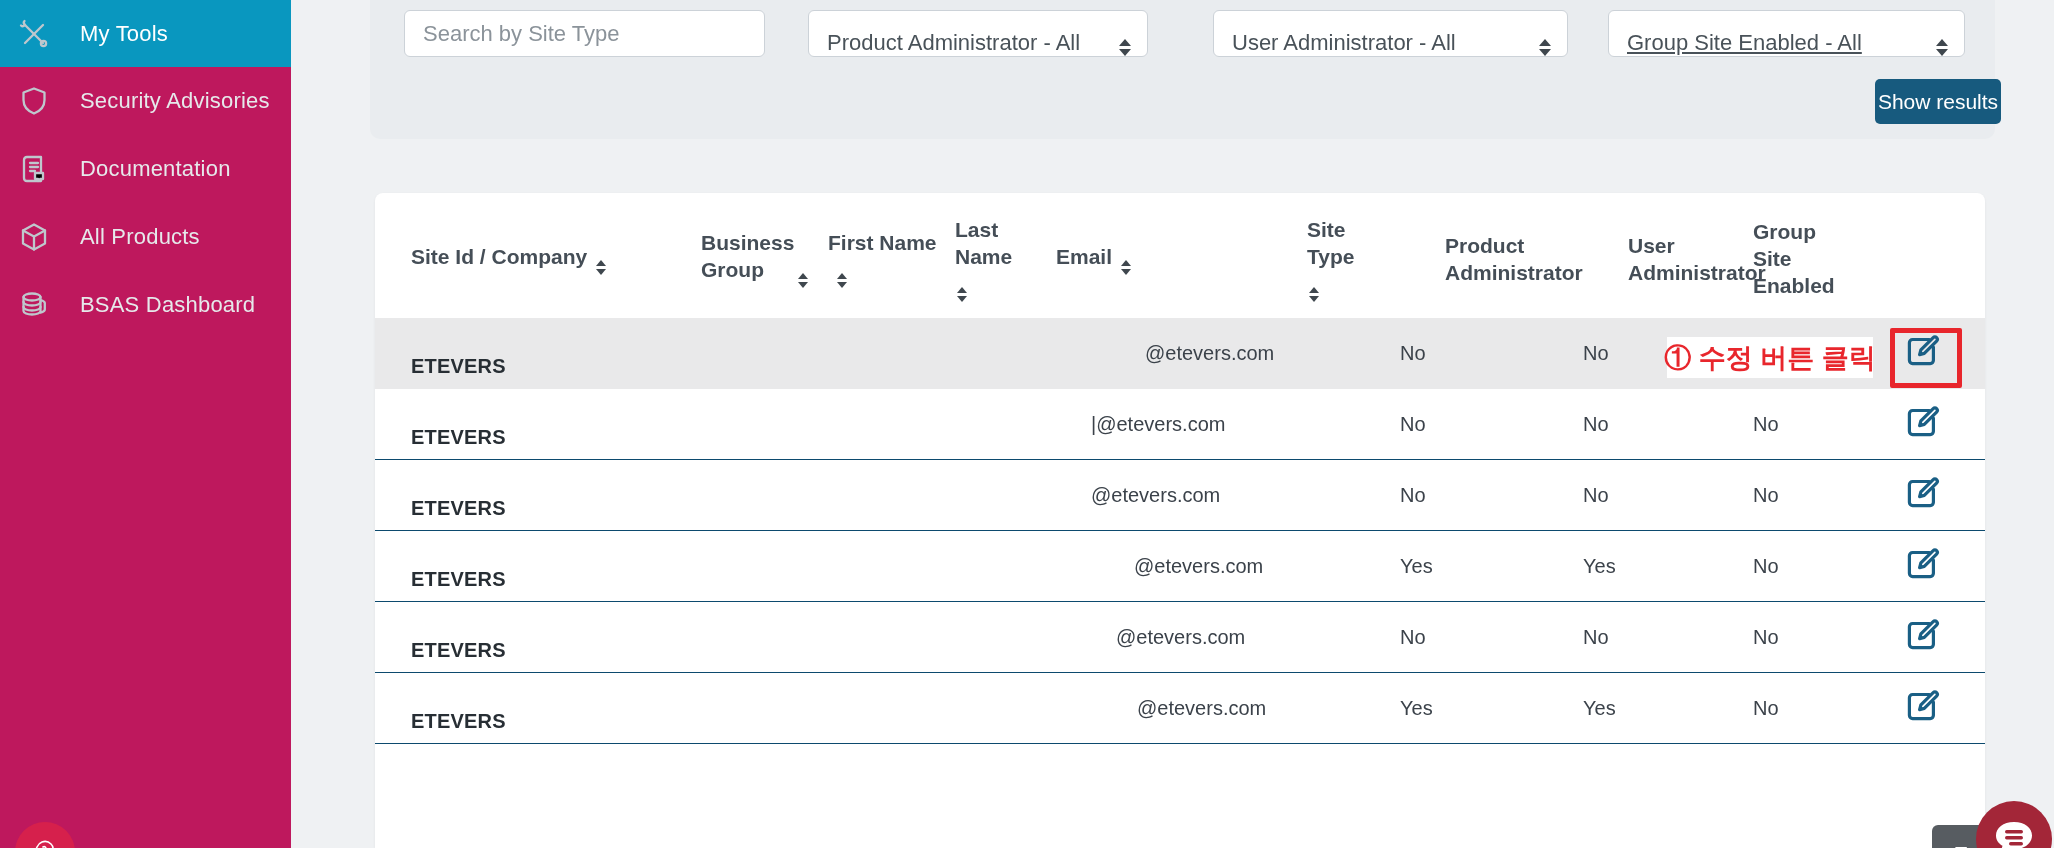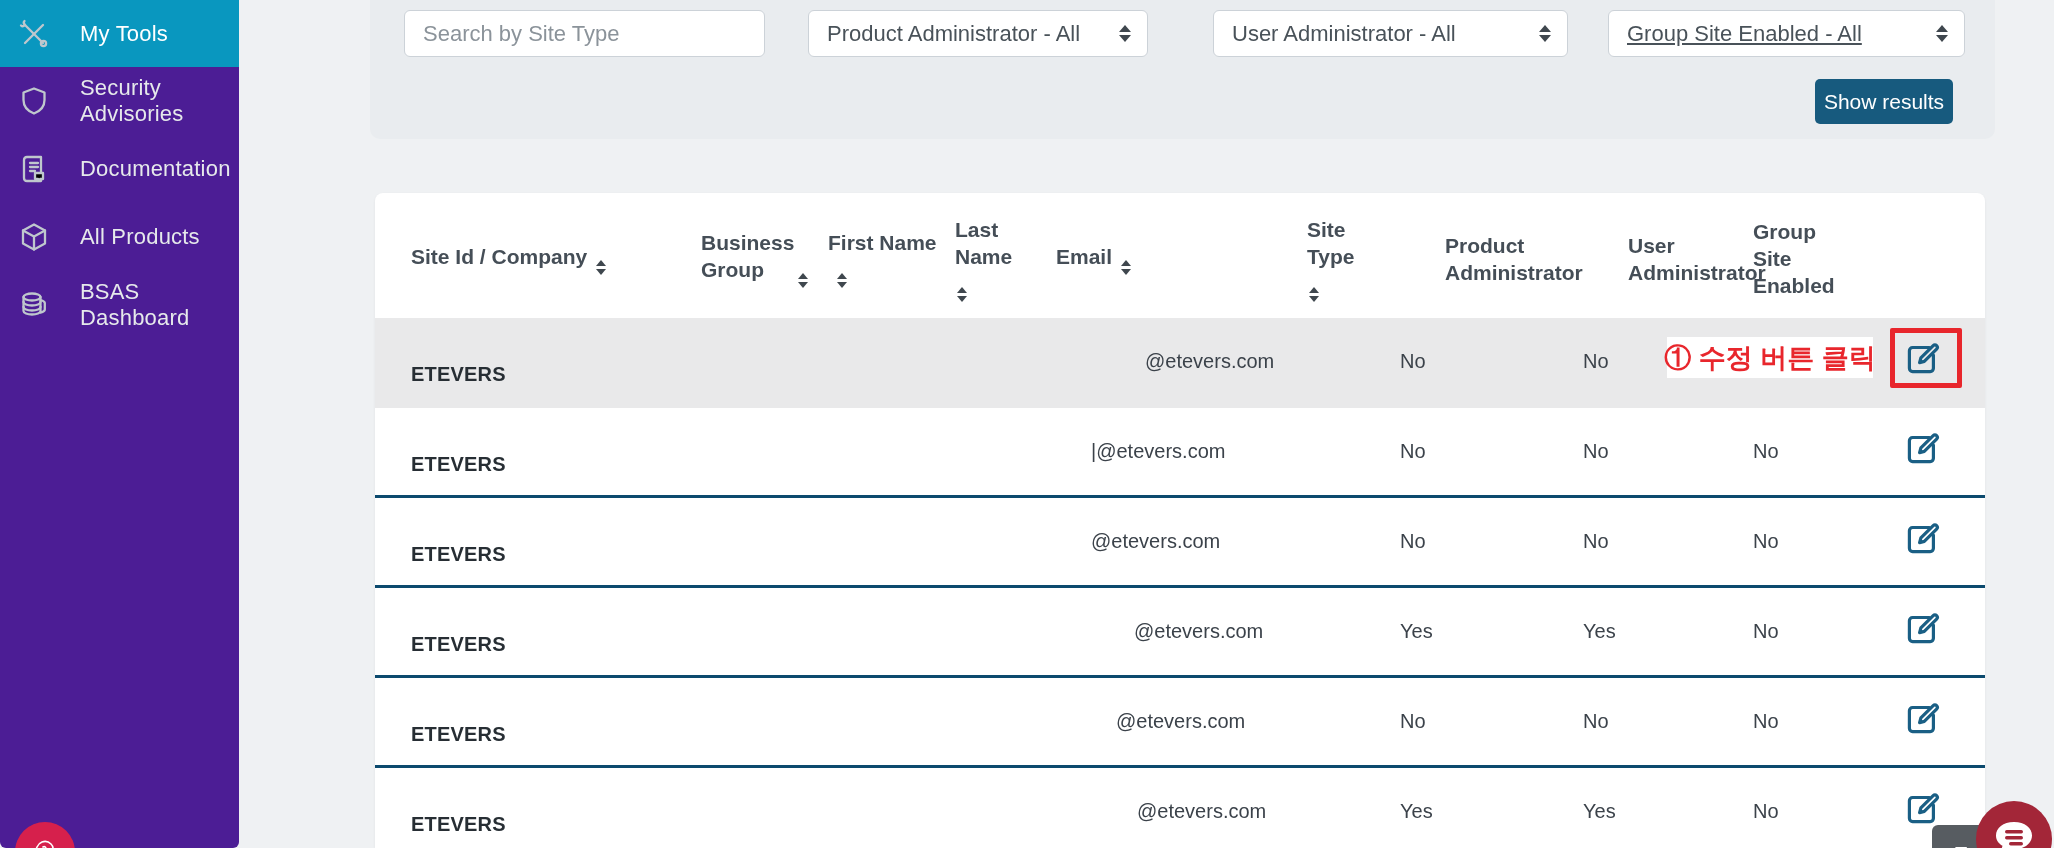--- a/index.html
+++ b/index.html
@@ -3,42 +3,42 @@
 <meta charset="utf-8">
 <style>
   * { margin:0; padding:0; box-sizing:border-box; }
   html,body { background:#dfe1e4; }
   .screen {
     position:relative; width:2054px; height:848px; overflow:hidden;
     background:#eff1f3; font-family:"Liberation Sans", sans-serif;
   }
 
   
-  .sidebar { position:absolute; left:0; top:0; width:239px; height:848px; background:#4c1d95;border-radius:6px; }
+  .sidebar { position:absolute; left:0; top:0; width:291px; height:848px; background:#be185d; }
   .nav-item { position:relative; display:flex; align-items:center; height:68px; cursor:pointer; }
   .nav-item.active { height:67px; background:#0997bf; }
   .nav-icon { position:absolute; left:17px; width:34px; display:flex; justify-content:center; }
   .nav-icon svg { stroke:#bfc7cd; fill:none; stroke-width:2.3; stroke-linecap:round; stroke-linejoin:round; }
   .nav-label { position:absolute; left:80px; color:#e6e9eb; font-size:22px; letter-spacing:.2px; }
   .nav-item.active .nav-label { color:#ffffff; }
 
   
   .filter-panel { position:absolute; left:370px; top:-20px; width:1625px; height:159px;
     background:#e9ecef; border-radius:10px; }
   .f-control { position:absolute; top:30px; height:47px; background:#fff;
     border:1px solid #ccd2d8; border-radius:6px; font-size:22px; }
   .search-input { left:34px; width:361px; padding:0 18px; color:#3b424a; outline:none; }
   .search-input::placeholder { color:#8b939a; }
-  .select-box { display:flex; align-items:center; justify-content:space-between;
+  .select-box { display:flex; align-items:flex-end; justify-content:space-between;
     padding:0 16px 0 18px; color:#495259; cursor:pointer; }
   .updown { display:inline-flex; flex-direction:column; align-items:center; gap:3px; }
   .updown i { display:block; width:0; height:0; border-left:6px solid transparent; border-right:6px solid transparent; }
   .updown i.up { border-bottom:7px solid #3f474e; }
   .updown i.dn { border-top:7px solid #3f474e; }
-  .show-results { position:absolute; left:1445px; top:99px; width:138px; height:45px;
+  .show-results { position:absolute; left:1505px; top:99px; width:126px; height:45px;
     background:#175a7e; color:#fff; font-size:21px; border:none; border-radius:5px; cursor:pointer;
     font-family:"Liberation Sans", sans-serif; }
 
   
   .card { position:absolute; left:375px; top:193px; width:1610px; height:655px;
     background:#fff; border-radius:8px 8px 0 0; box-shadow:0 1px 3px rgba(0,0,0,.06); }
   .grid-row { display:grid; grid-template-columns:326px 127px 127px 101px 251px 93px 183px 170px 127px 105px; }
   .thead { height:125px; align-items:center; padding-top:6px; }
   .th { font-size:21px; font-weight:bold; color:#454e57; line-height:27px; padding-right:10px; }
   .th .hwrap { display:inline; }
@@ -47,21 +47,21 @@
   .th .sort i.up { border-bottom-width:6px; }
   .th .sort i.dn { border-top-width:6px; }
   .th.arrow-below .hwrap { display:block; }
   .th.arrow-below .sort { margin:4px 0 0 2px; }
   .th.col-0 { padding-left:36px; }
   .th.narrow-62 .hlabel { display:inline-block; max-width:62px; }
   .th.narrow-52 .hlabel { display:inline-block; max-width:52px; }
   .th.narrow-88 .hlabel { display:inline-block; max-width:88px; }
   .th.narrow-140 .hlabel { display:inline-block; max-width:140px;margin-left:45px; }
 
-  .trow { height:90px; border-bottom:3px solid #0c4a6e; align-items:center;
+  .trow { height:71px; border-bottom:1px solid #0c4a6e; align-items:center;
     font-size:20px; color:#3b424a; }
   .trow.highlight { background:#e9e9ea; border-bottom-color:#e9e9ea; }
   .cell { overflow:visible; white-space:nowrap; }
   .cell-company { padding-left:36px; display:flex; flex-direction:column; justify-content:center; }
   .site-id-line { height:26px; }
   .company-name { font-weight:bold; color:#272e34; font-size:20px; letter-spacing:.2px; }
   .edit-btn { width:34px; height:34px; margin-left:26px; background:none; border:none; cursor:pointer; padding:0; }
   .edit-btn svg { stroke:#1a5f85; fill:none; stroke-width:1.5; stroke-linecap:round; stroke-linejoin:round; }
 
   

